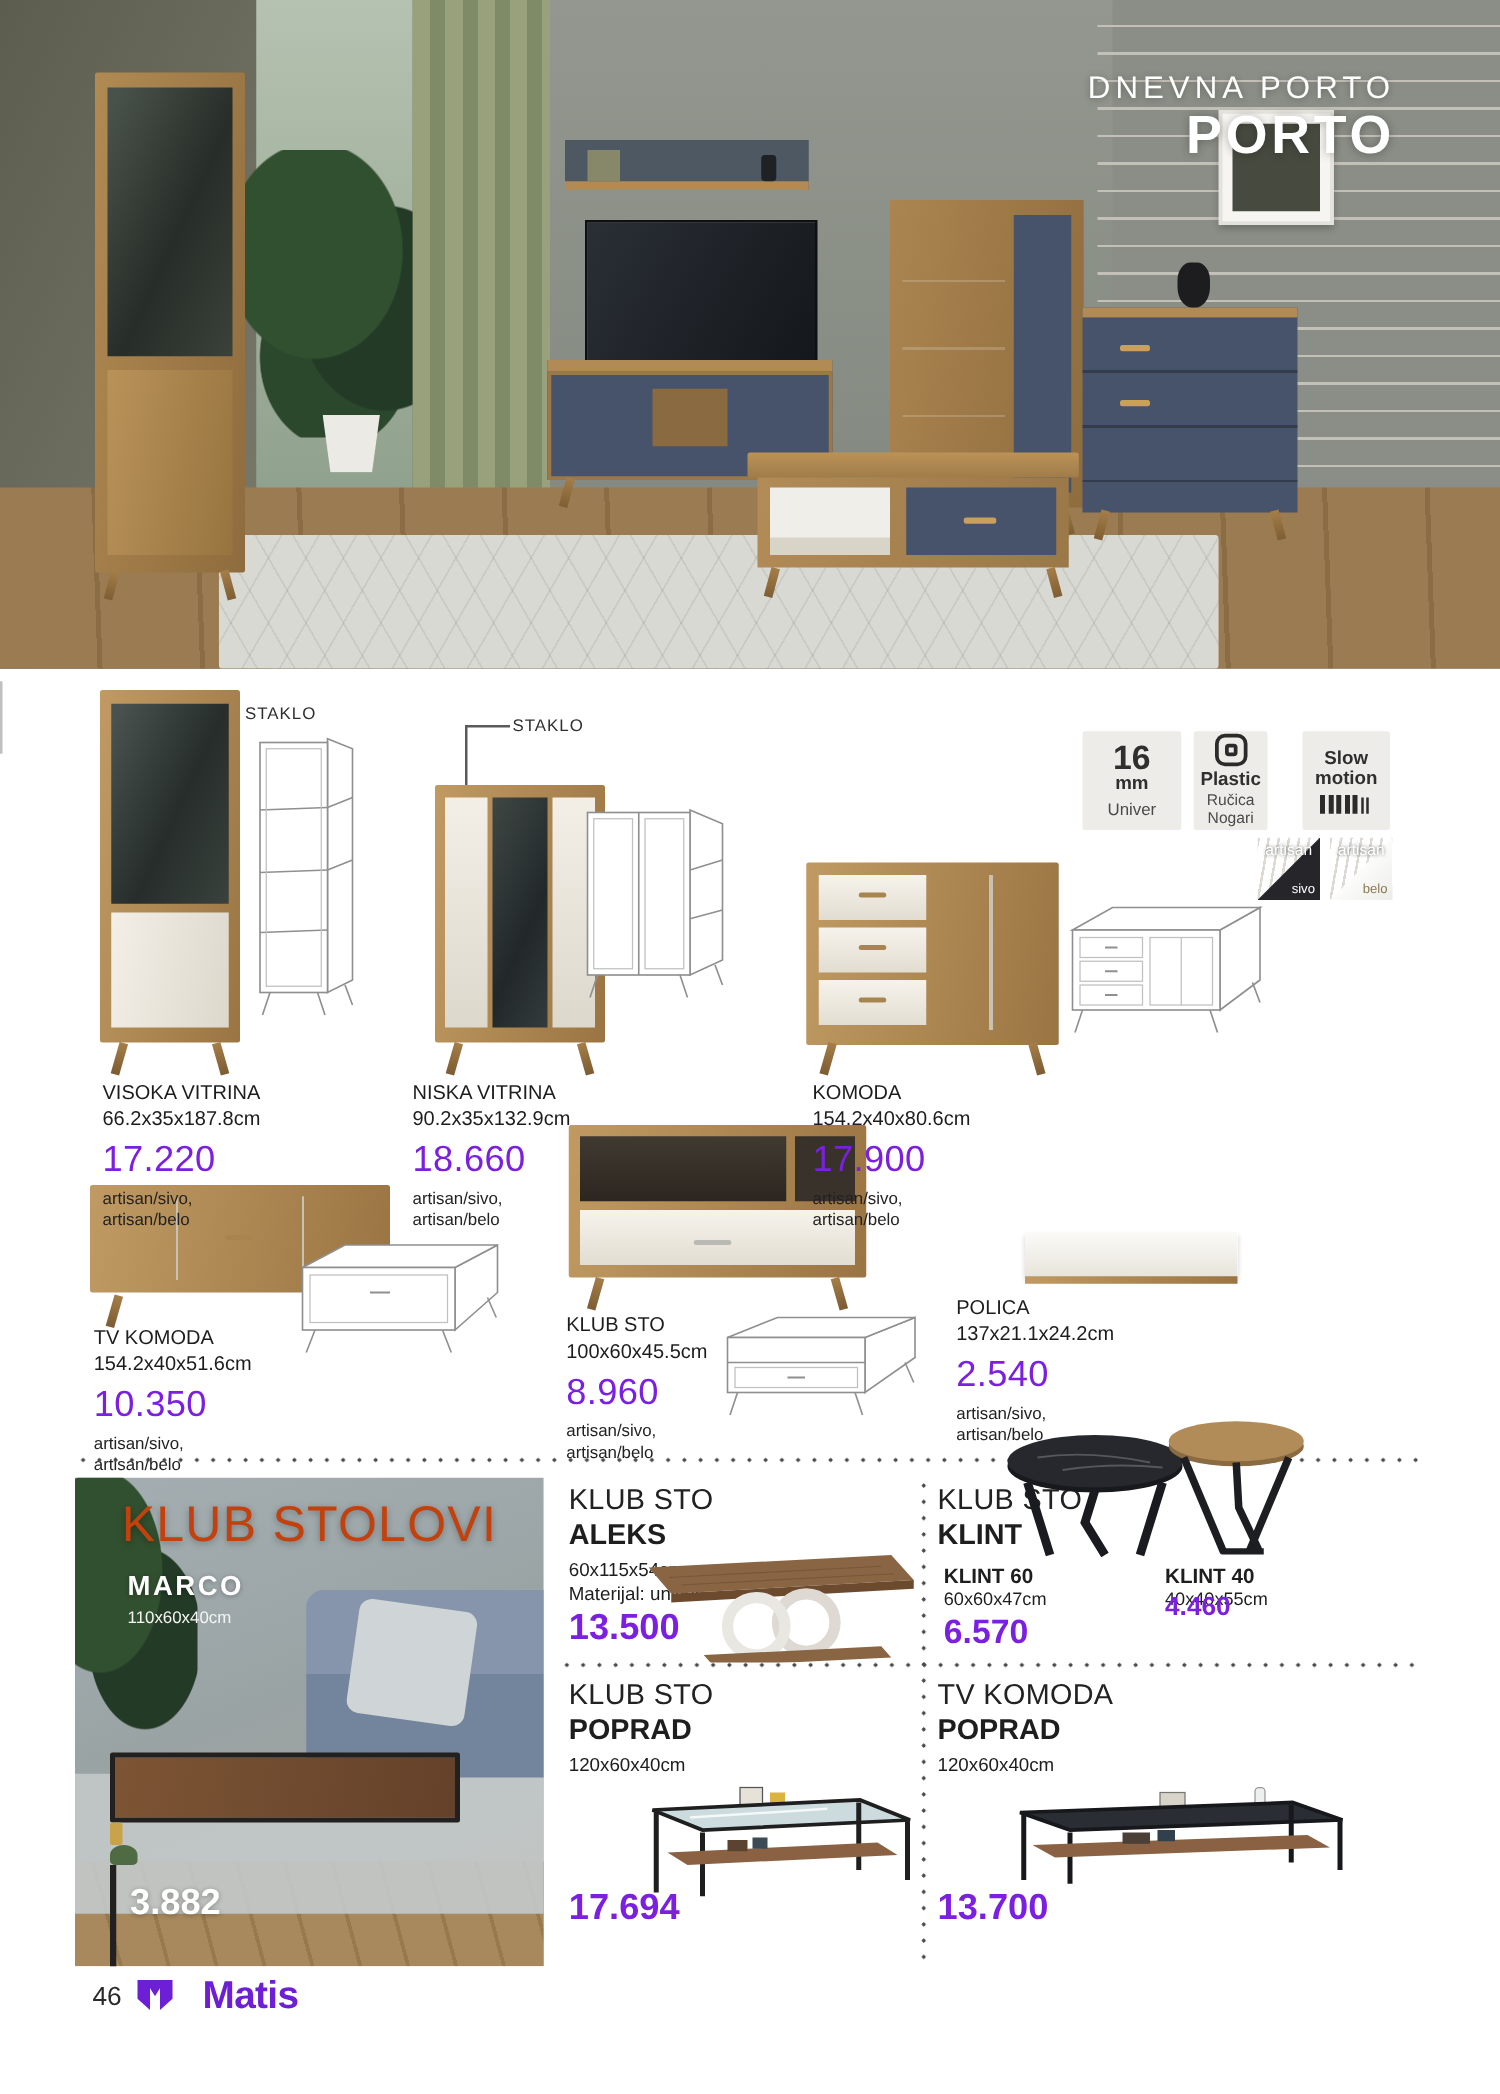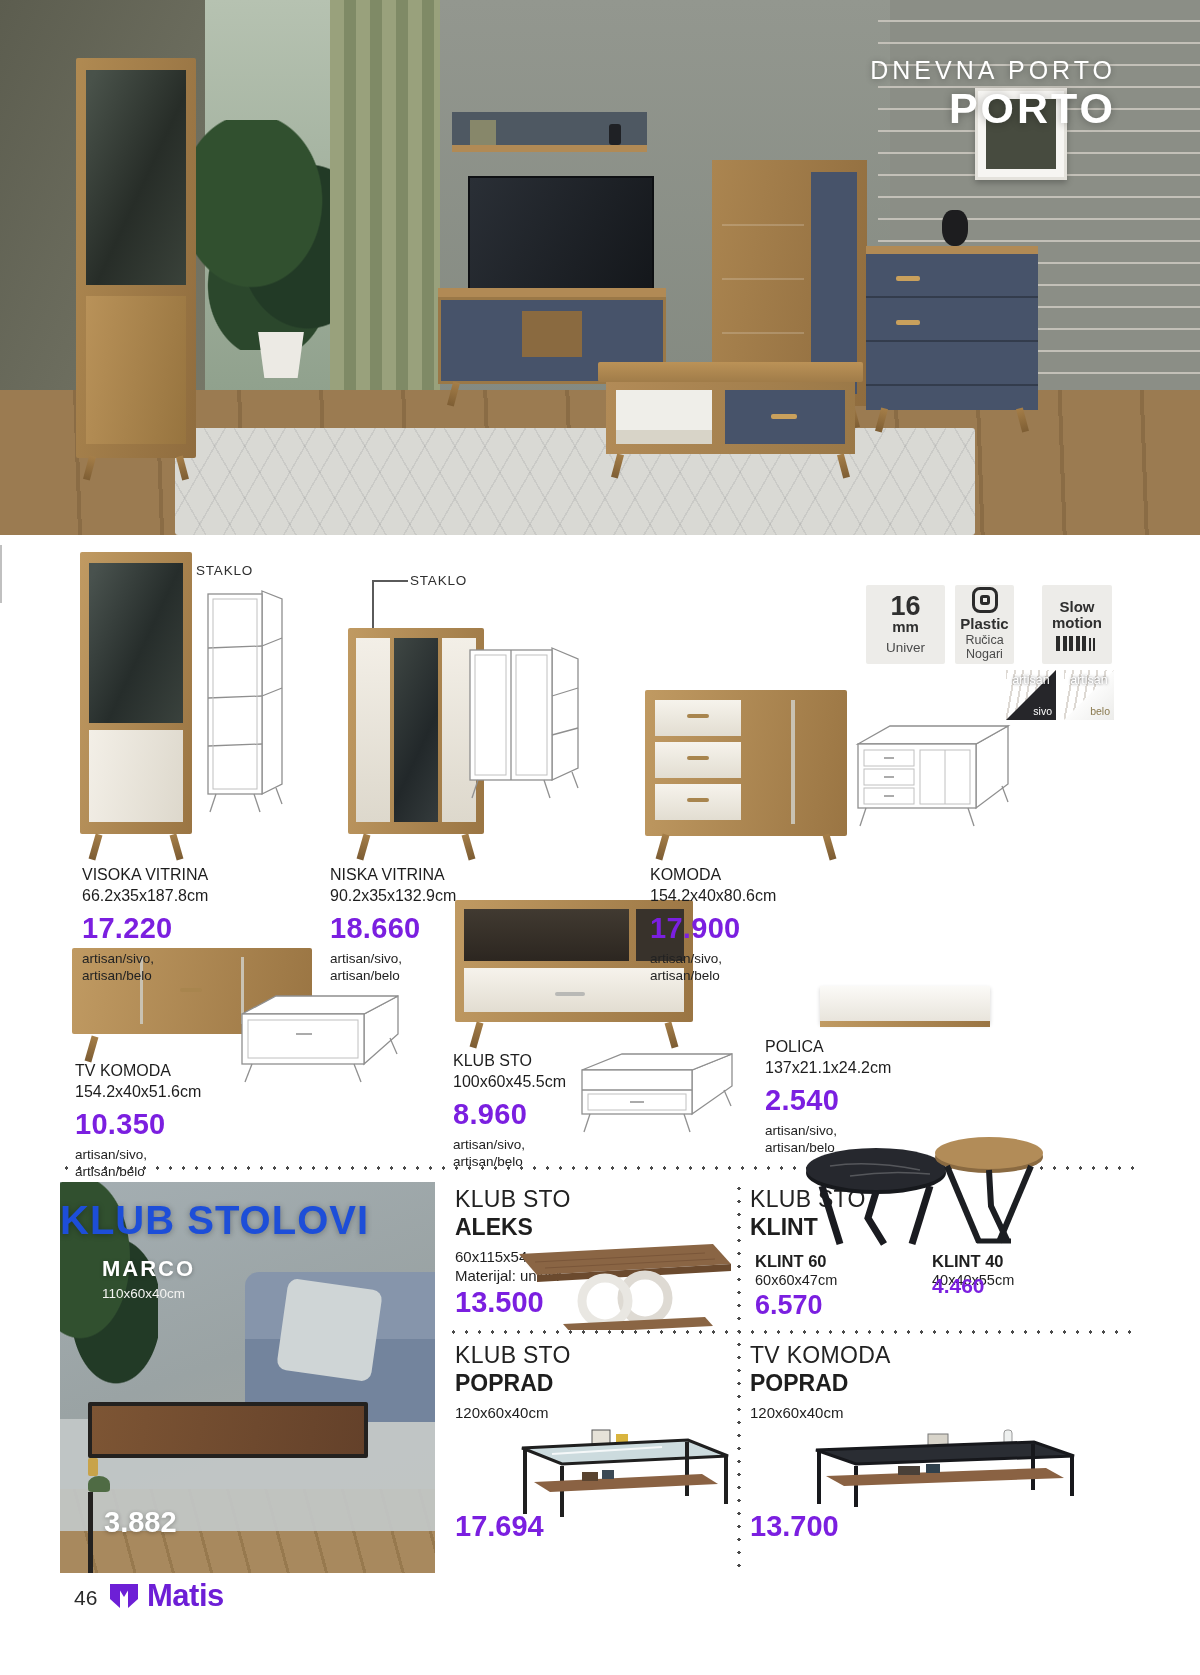--- a/index.html
+++ b/index.html
@@ -113,21 +113,21 @@
 .draw-visoka{left:198px;top:586px;width:96px;height:232px}
 .draw-niska{left:462px;top:640px;width:130px;height:172px}
 .draw-komoda{left:850px;top:710px;width:168px;height:138px}
 .draw-tvk{left:232px;top:984px;width:172px;height:122px}
 .draw-ksto{left:574px;top:1046px;width:168px;height:96px}
 
 
 .pinfo{position:absolute;line-height:1.18}
 .pinfo .nm,.pinfo .dm{font-size:16px;color:#1d1d1d}
 .pinfo .dm{margin-top:2px}
-.pinfo .pr{font-size:29px;font-weight:bold;color:var(--accent);margin:5px 0 6px;letter-spacing:.3px}
+.pinfo .pr{font-size:29px;font-weight:normal;color:var(--accent);margin:5px 0 6px;letter-spacing:.3px}
 .pinfo .fin{font-size:13.5px;line-height:1.25;color:#222}
 .pi-1{left:82px;top:866px}.pi-2{left:330px;top:866px}.pi-3{left:650px;top:866px}
 .pi-4{left:75px;top:1062px}.pi-5{left:453px;top:1052px}.pi-6{left:765px;top:1038px}
 
 
 .dot-h{position:absolute;height:4px;background-image:radial-gradient(circle,#4a4a4a 1.5px,transparent 1.7px);background-size:13px 4px;background-repeat:repeat-x;background-position:0 center}
 .dot-v{position:absolute;width:4px;background-image:radial-gradient(circle,#4a4a4a 1.5px,transparent 1.7px);background-size:4px 13px;background-repeat:repeat-y;background-position:center 0}
 .sep-top{left:60px;top:1166px;width:1080px}
 .sep-mid{left:447px;top:1330px;width:693px}
 .sep-vert{left:737px;top:1182px;height:390px}
@@ -139,21 +139,21 @@
 .mc-floor{left:0;right:0;bottom:0;height:84px;background:repeating-linear-gradient(75deg,#a8895e 0 34px,#97794e 34px 37px)}
 .mc-rug{left:0;right:0;bottom:42px;height:112px;background:#c2c8c8;opacity:.92}
 .mc-plant{left:-22px;top:0;width:120px;height:215px;background:radial-gradient(ellipse 42% 38% at 35% 35%,#31502f 0 98%,transparent 100%),radial-gradient(ellipse 38% 34% at 65% 60%,#223a26 0 98%,transparent 100%)}
 .mc-sofa{right:0;top:90px;width:190px;height:150px;background:linear-gradient(#8695ab 0 45%,#73849d 45%);border-radius:14px 0 0 10px}
 .mc-blanket{right:58px;top:102px;width:95px;height:92px;background:#cfd5d6;border-radius:10px;transform:rotate(8deg)}
 .mc-table{left:28px;top:220px;width:280px;height:128px}
 .mc-ttop{left:0;right:0;top:0;height:56px;background:linear-gradient(100deg,#7d5534,#64412a);border:4px solid #23211f;border-radius:2px}
 .mc-deco1{left:44px;top:-16px;width:10px;height:18px;background:#c8a34a;border-radius:2px}
 .mc-deco2{left:196px;top:-14px;width:22px;height:16px;background:#4f6b44;border-radius:50% 50% 20% 20%}
 .mc-leg{width:5px;height:64px;background:#23211f;top:56px}
-.mc-title{left:0;right:0;top:16px;text-align:left;font-size:40px;font-weight:700;color:#1d4ed8;letter-spacing:1px;text-shadow:0 1px 6px rgba(0,0,0,.3)}
+.mc-title{left:0;right:0;top:16px;text-align:center;font-size:40px;font-weight:400;color:#c2410c;letter-spacing:1px;text-shadow:0 1px 6px rgba(0,0,0,.3)}
 .mc-model{left:42px;top:74px;font-size:22px;font-weight:800;color:#fff;letter-spacing:2px;text-shadow:0 1px 4px rgba(0,0,0,.3)}
 .mc-dims{left:42px;top:104px;font-size:13.5px;color:#f4f4f2}
 .mc-price{left:44px;bottom:34px;font-size:29px;font-weight:800;color:#fff;text-shadow:0 1px 4px rgba(0,0,0,.3)}
 .cat{font-size:23px;letter-spacing:.3px;color:#222;line-height:1.15}
 .model{font-size:23px;font-weight:bold;margin-top:3px;line-height:1.1}
 .bdims{font-size:15px;margin-top:7px}
 .bmat{font-size:15px;margin-top:2px}
 .bprice{position:absolute;font-size:29px;font-weight:bold;color:var(--accent)}
 .btitle{position:absolute}
 .ti-aleks{left:455px;top:1186px}
@@ -170,21 +170,21 @@
 .pr-klint40{left:932px;top:1274px;font-size:21px}
 .pr-poprad1{left:455px;top:1510px}
 .pr-poprad2{left:750px;top:1510px}
 .vlabel{position:absolute;font-size:16.5px;font-weight:bold}
 .vdims{position:absolute;font-size:14.5px}
 .vl-60{left:755px;top:1252px}.vd-60{left:755px;top:1272px}
 .vl-40{left:932px;top:1252px}.vd-40{left:932px;top:1272px}
 
 
 .page-num{left:74px;top:1586px;font-size:21px;color:#2a2a2a}
-.logo{left:108px;top:1578px;display:flex;align-items:center;gap:7px;color:var(--brand)}
+.logo{left:108px;top:1578px;display:flex;align-items:center;gap:22px;color:var(--brand)}
 .logo-text{font-size:31px;font-weight:800;letter-spacing:-.5px}
 </style>
 </head>
 <body>
 
 <div class="page">
 
   <div class="hero abs">
     <div class="hw-left"></div>
     <div class="hw-window"></div>

